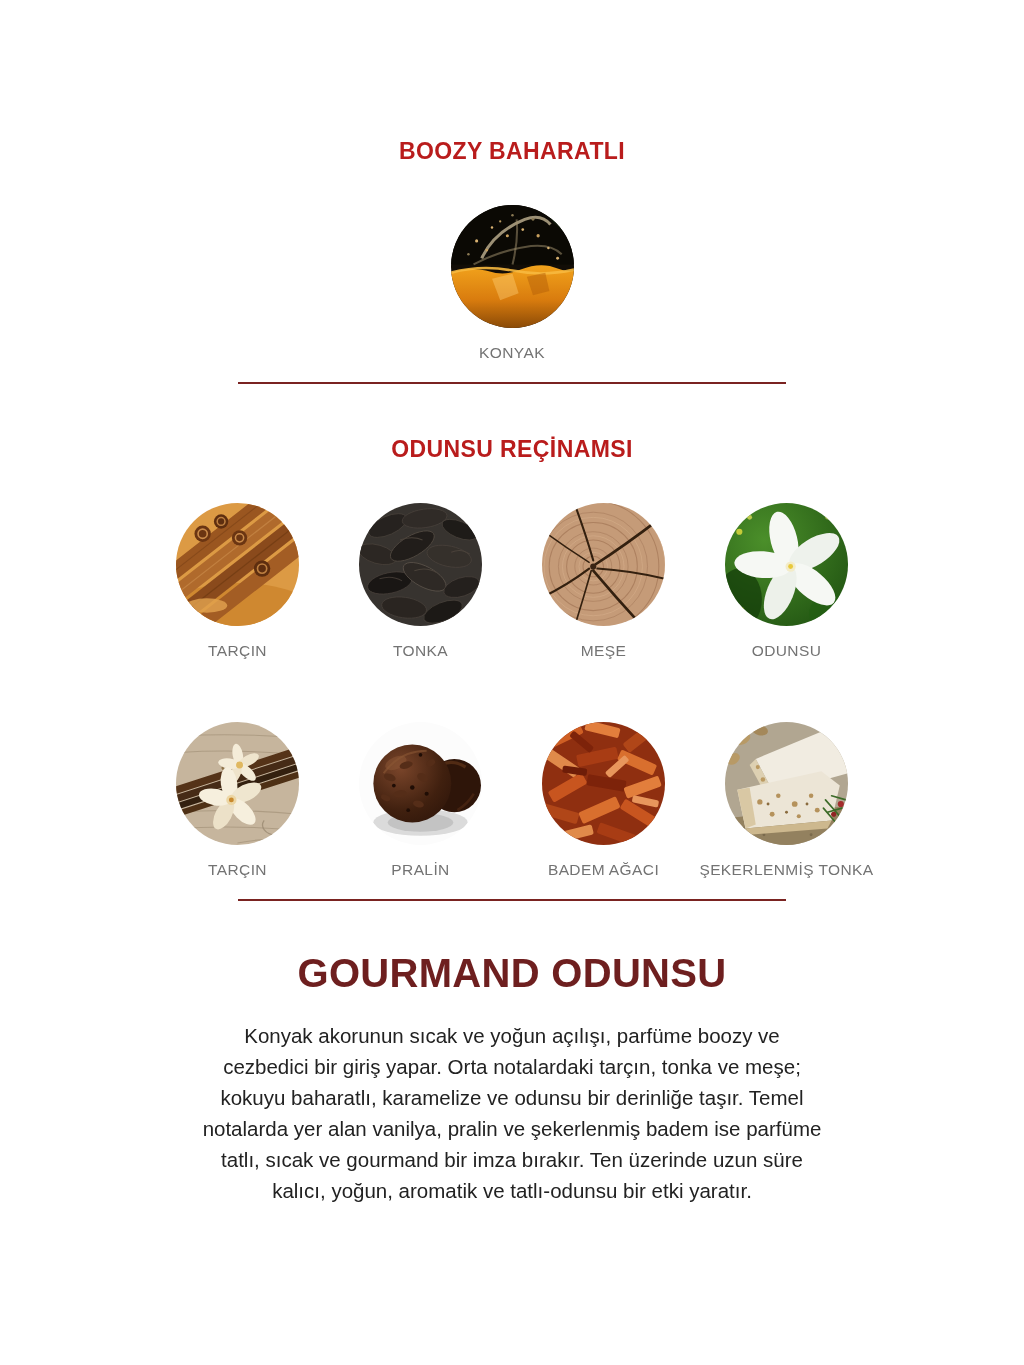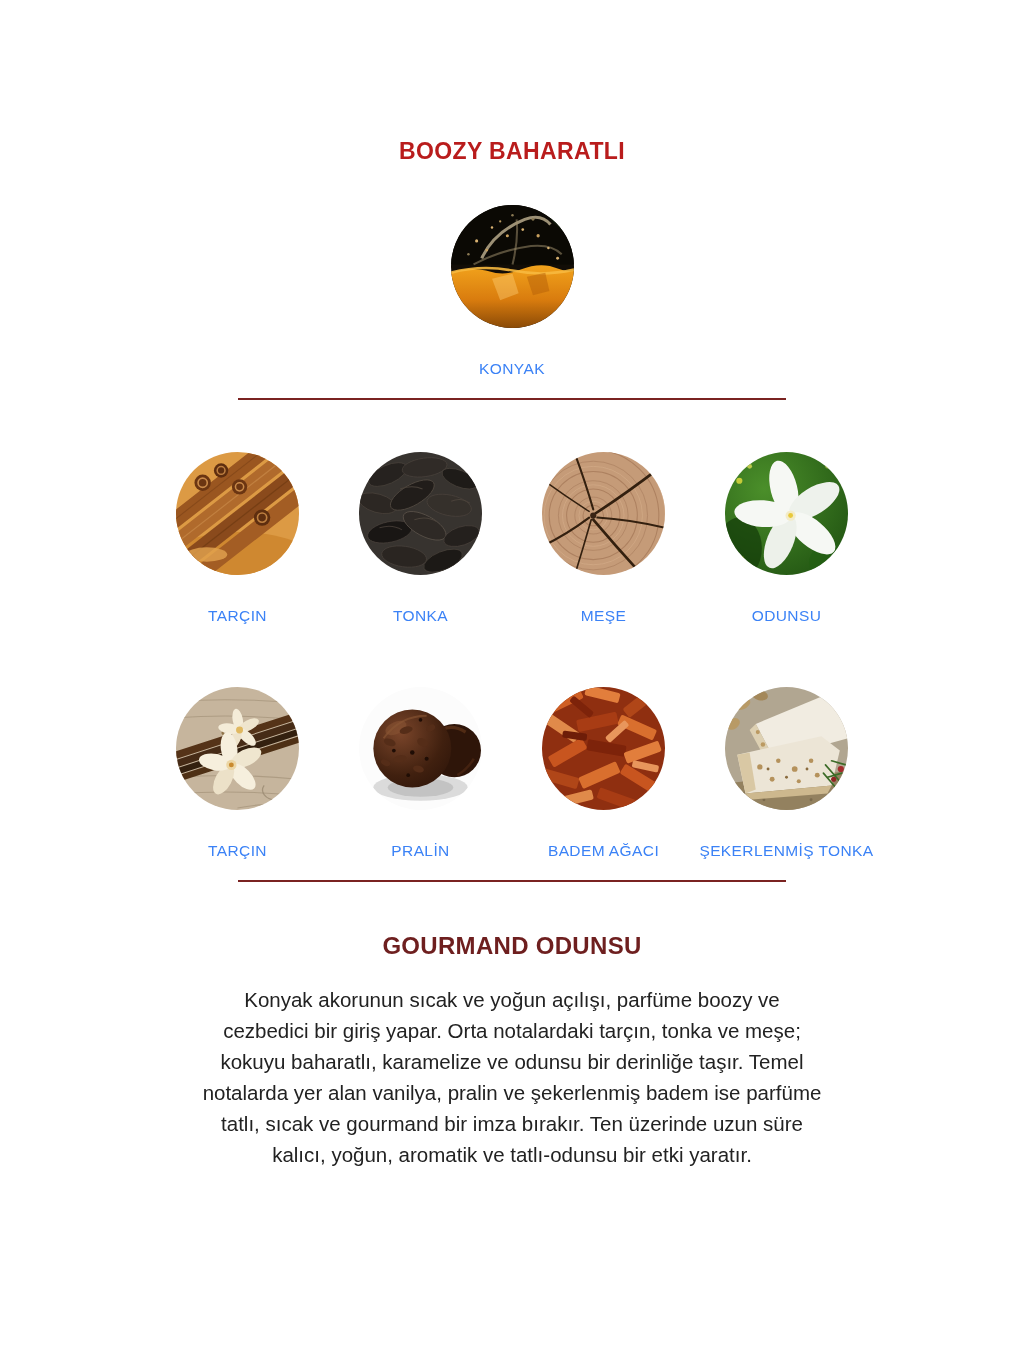--- a/index.html
+++ b/index.html
@@ -30,43 +30,43 @@
     align-items:center;
   }
   .note-circle{
     width:123px;height:123px;
     border-radius:50%;
     overflow:hidden;
     flex:0 0 auto;
   }
   .note-circle svg{display:block;}
   .note-label{
-    margin-top:32px;
+    margin-top:16px;
     font-size:15.5px;
     letter-spacing:.4px;
-    color:#3b82f6;
+    color:#737373;
     white-space:nowrap;
     text-align:center;
   }
   .divider{
     width:548px;
     height:2px;
     background:#7a2321;
     margin:20px auto 0;
     border:none;
   }
   .gap-after-divider{margin-top:52px;}
   .gap-section{margin-top:62px;}
   .summary{
     margin-top:50px;
     text-align:center;
   }
   .summary-title{
     margin:0;
-    font-size:24px;
+    font-size:40px;
     font-weight:700;
     letter-spacing:.3px;
     color:#6e1f1f;
   }
   .summary-description{
     width:624px;
     margin:24px auto 8px;
     font-size:20.5px;
     line-height:31px;
     color:#222222;
@@ -116,20 +116,21 @@
           </svg>
         </div>
         <figcaption class="note-label">KONYAK</figcaption>
       </figure>
     </div>
   </section>
 
   <hr class="divider">
 
   <section class="gap-after-divider">
+    <h2 class="section-title">ODUNSU REÇİNAMSI</h2>
     <div class="notes-row">
 
       <figure class="note-item" style="margin:0">
         <div class="note-circle">
           <svg viewBox="0 0 120 120" width="123" height="123">
             <rect width="120" height="120" fill="#dc9a44"></rect>
             <ellipse cx="62" cy="106" rx="72" ry="28" fill="#cf8830"></ellipse>
             <g transform="rotate(-38 60 60)">
               <rect x="-14" y="20" width="140" height="15" rx="7" fill="#9a5620"></rect>
               <rect x="-14" y="38" width="148" height="16" rx="8" fill="#b06a2c"></rect>

